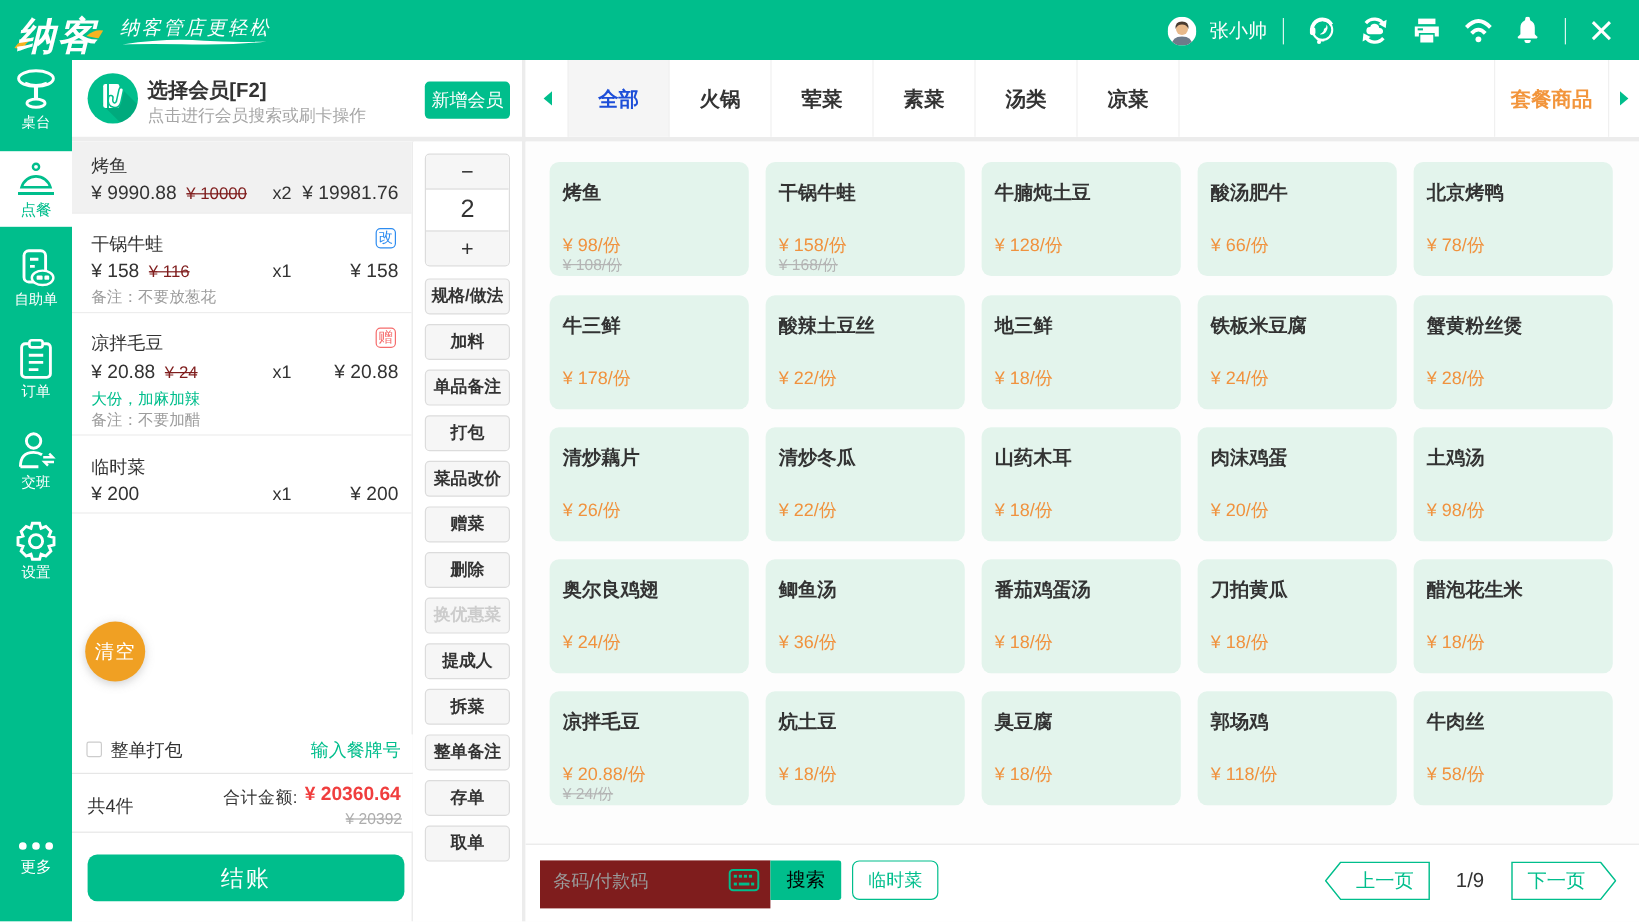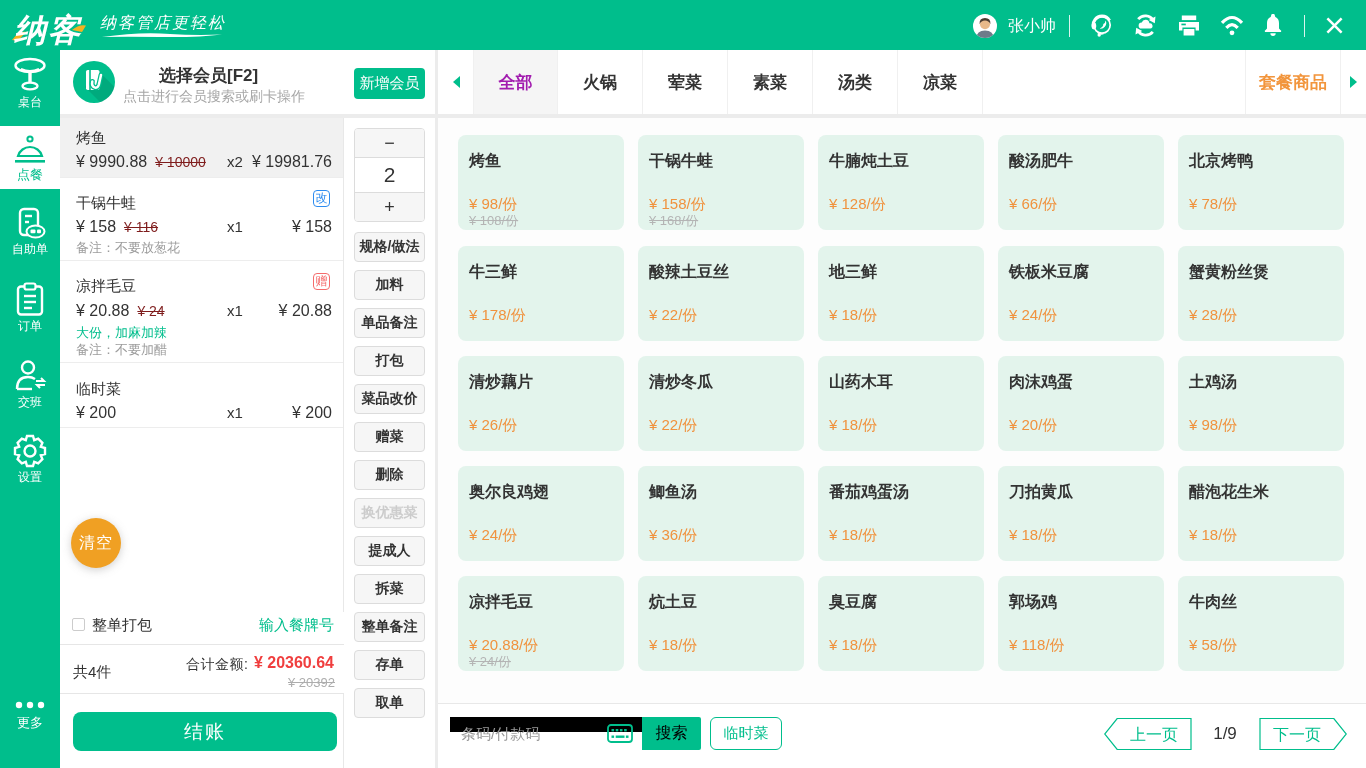--- a/index.html
+++ b/index.html
@@ -16,21 +16,21 @@
 
 
 #sidebar { position:absolute; left:0; top:50px; width:60px; height:718px; background:#00be8c; }
 .nav { position:absolute; left:0; width:60px; text-align:center; color:#fff; }
 .nav .lbl { font-size:12px; display:block; }
 .nav.sel { background:#fff; color:#00be8c; }
 
 
 #member { position:absolute; left:60px; top:50px; width:377px; height:64px; background:#fff; }
 #member .circ { position:absolute; left:13px; top:11px; width:42px; height:42px; border-radius:50%; background:#00be8c; overflow:hidden; }
-#member .t1 { position:absolute; left:63px; top:14px; font-size:17px; font-weight:bold; color:#333;margin-left:36px; }
+#member .t1 { position:absolute; left:63px; top:14px; font-size:17px; font-weight:bold; color:#333; }
 #member .t2 { position:absolute; left:63px; top:38px; font-size:14px; color:#a6a6a6; }
 #btn-addmem { position:absolute; left:354px; top:68px; width:71px; height:31px; background:#00be8c; color:#fff; font-size:15px; border-radius:4px; display:flex; align-items:center; justify-content:center; }
 
 
 #band { position:absolute; left:60px; top:114px; width:1306px; height:4px; background:#ececec; }
 
 
 #list { position:absolute; left:60px; top:118px; width:284px; height:650px; background:#fff; border-right:1px solid #e8e8e8; }
 .oi { position:relative; border-bottom:1px solid #ededed; padding:0 11px 0 16px; }
 .oi .ttl { font-size:15px; color:#333; position:absolute; left:16px; }
@@ -68,34 +68,34 @@
 #stepper .s3 { height:29px; background:#f6f6f6; border-top:1px solid #dcdcdc; display:flex; align-items:center; justify-content:center; font-size:18px; color:#333; }
 .mbtn { position:absolute; left:9px; width:71px; height:30px; background:#f6f6f6; border:1px solid #dcdcdc; border-radius:4px; font-size:14px; color:#333; display:flex; align-items:center; justify-content:center;font-weight:bold; }
 .mbtn.dis { color:#ccc; }
 
 #vband { position:absolute; left:435px; top:50px; width:3px; height:718px; background:#ececec; }
 
 
 #tabbar { position:absolute; left:438px; top:50px; width:928px; height:64px; background:#fff; }
 .tab { position:absolute; top:0; height:64px; display:flex; align-items:center; justify-content:center; font-size:17px; font-weight:bold; color:#333; border-right:1px solid #f0f0f0; }
 .tab.first { border-left:1px solid #f0f0f0; }
-.tab.sel { background:#f5f5f5; color:#a21caf; }
+.tab.sel { background:#f5f5f5; color:#1d4ed8; }
 #tab-combo { position:absolute; top:0; height:64px; left:807px; width:96px; display:flex; align-items:center; justify-content:center; font-size:17px; font-weight:bold; color:#f2953c; border-left:1px solid #f0f0f0; border-right:1px solid #f0f0f0; }
 .tri { width:0; height:0; position:absolute; }
 
 
 #grid { position:absolute; left:438px; top:118px; width:928px; height:585px; background:#fdfdfd; }
 .card { position:absolute; width:166px; height:95px; background:#e3f4ec; border-radius:8px; }
 .card .n { position:absolute; left:11px; top:16px; font-size:16px; font-weight:bold; color:#333; }
 .card .pr { position:absolute; left:11px; top:60px; font-size:15px; color:#f0923e; }
 .card .po { position:absolute; left:11px; top:77px; font-size:13px; color:#b4b4b4; text-decoration:line-through; }
 
 
 #bottombar { position:absolute; left:438px; top:703px; width:928px; height:65px; background:#fff; border-top:1px solid #e8e8e8; }
-#binput { position:absolute; left:12px; top:13px; width:192px; height:15px; background:#000000; }
+#binput { position:absolute; left:12px; top:13px; width:192px; height:40px; background:#7f1d1d; }
 #binput .ph { position:absolute; left:11px; top:8px; font-size:15px; color:#999; }
 #bsearch { position:absolute; left:204px; top:13px; width:59px; height:33px; background:#00be8c; color:#000000; font-size:16px; display:flex; align-items:center; justify-content:center; border-radius:0 2px 2px 0; }
 #btemp { position:absolute; left:272px; top:13px; width:72px; height:33px; border:1px solid #00be8c; border-radius:6px; color:#00be8c; font-size:15px; display:flex; align-items:center; justify-content:center; background:#fff; }
 #pageinfo { position:absolute; left:762px; top:20px; width:50px; text-align:center; font-size:17px; color:#333; }
 </style>
 </head>
 <body>
 
 <div id="header">
   <div id="logo">纳客</div>

